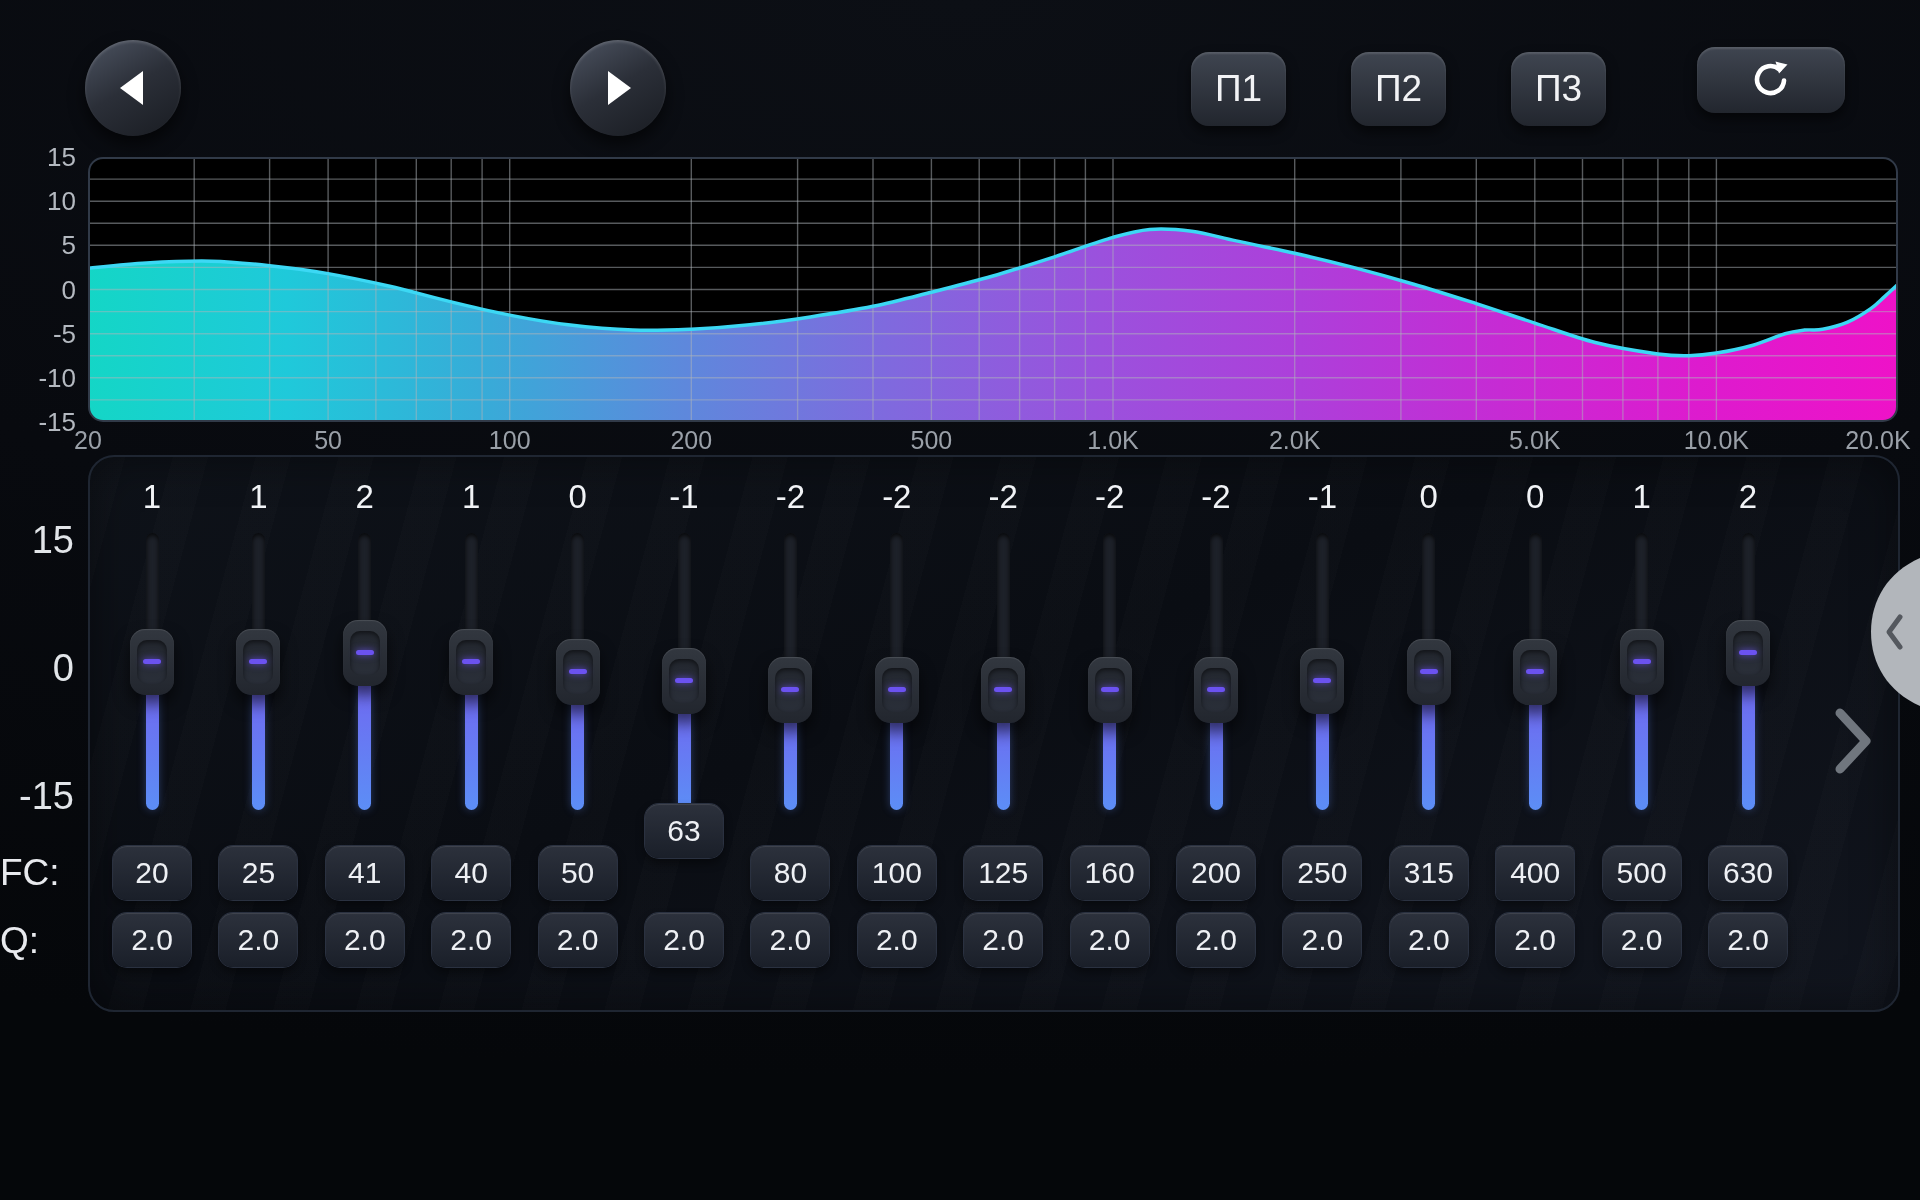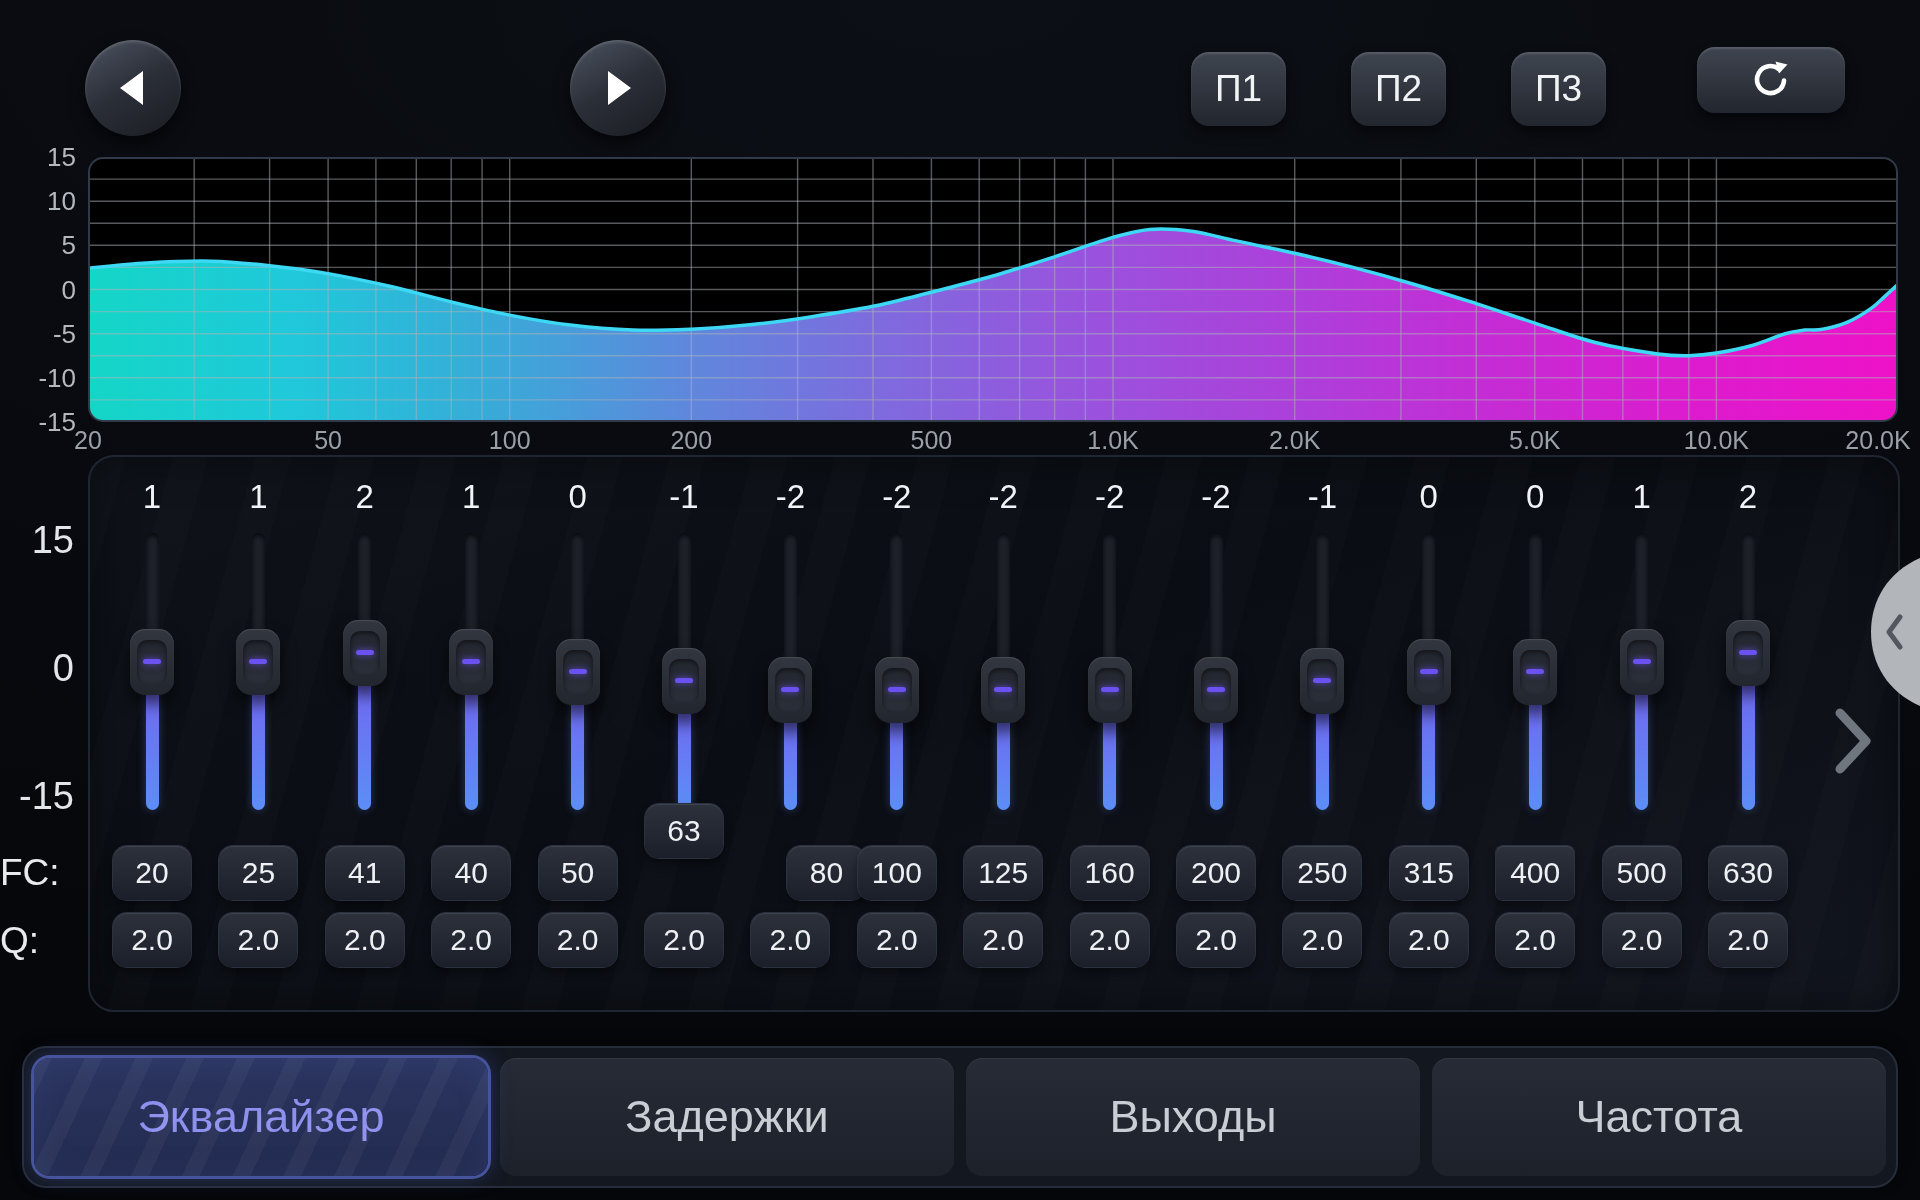--- a/index.html
+++ b/index.html
@@ -269,21 +269,21 @@
       </div>
       <div class="chip" style="left: 645px; top: 804px;">63</div>
       <div class="chip" style="left: 645px; top: 913px;">2.0</div>
       <div class="band-value" style="left: 737.4px; top: 477px;">-2</div>
       <div class="track" style="left: 783.9px; top: 533px;"></div>
       <div class="track-fill" style="left: 783.9px; top: 690px; height: 120px;"></div>
       <div class="thumb" style="left: 768.4px; top: 657px;">
         <div class="thumb-inner"></div>
         <div class="thumb-dash"></div>
       </div>
-      <div class="chip" style="left: 751.4px; top: 846px; margin-left: 36px;">80</div>
+      <div class="chip" style="left: 751.4px; top: 846px;">80</div>
       <div class="chip" style="left: 751.4px; top: 913px;">2.0</div>
       <div class="band-value" style="left: 843.8px; top: 477px;">-2</div>
       <div class="track" style="left: 890.3px; top: 533px;"></div>
       <div class="track-fill" style="left: 890.3px; top: 690px; height: 120px;"></div>
       <div class="thumb" style="left: 874.8px; top: 657px;">
         <div class="thumb-inner"></div>
         <div class="thumb-dash"></div>
       </div>
       <div class="chip" style="left: 857.8px; top: 846px;">100</div>
       <div class="chip" style="left: 857.8px; top: 913px;">2.0</div>
@@ -367,20 +367,14 @@
     </svg>
   </button>
 
   <div class="edge-flap">
     <svg width="62" height="152" viewBox="0 0 62 152">
       <path d="M62,2 C30,16 13,44 13,76 C13,108 30,136 62,150 Z" fill="#b2b6bb"></path>
       <polyline points="42,61 31,76 42,91" fill="none" stroke="#54585e" stroke-width="5" stroke-linecap="round" stroke-linejoin="round"></polyline>
     </svg>
   </div>
 
-  <div class="tabbar" id="tabbar">
-      <button class="tab active">Эквалайзер</button>
-      <button class="tab">Задержки</button>
-      <button class="tab">Выходы</button>
-      <button class="tab">Частота</button>
-    </div>
 
 </div>
 
 </body></html>

